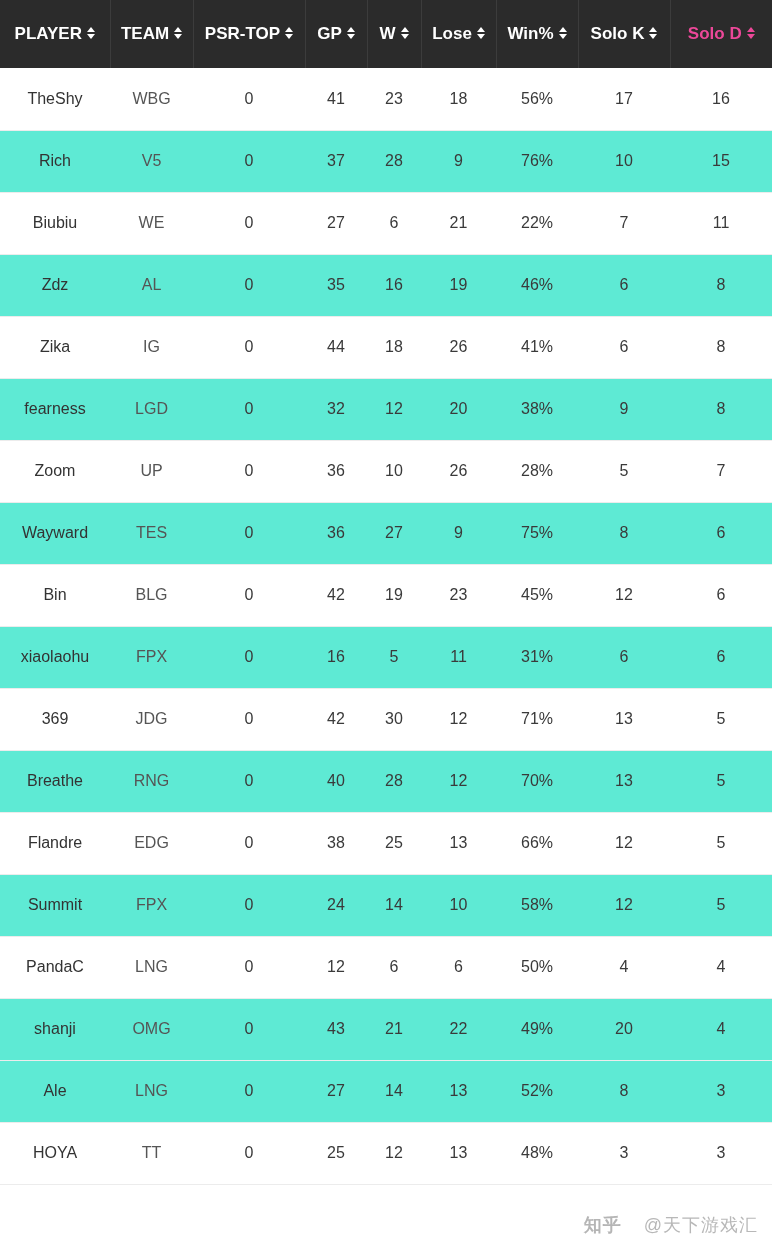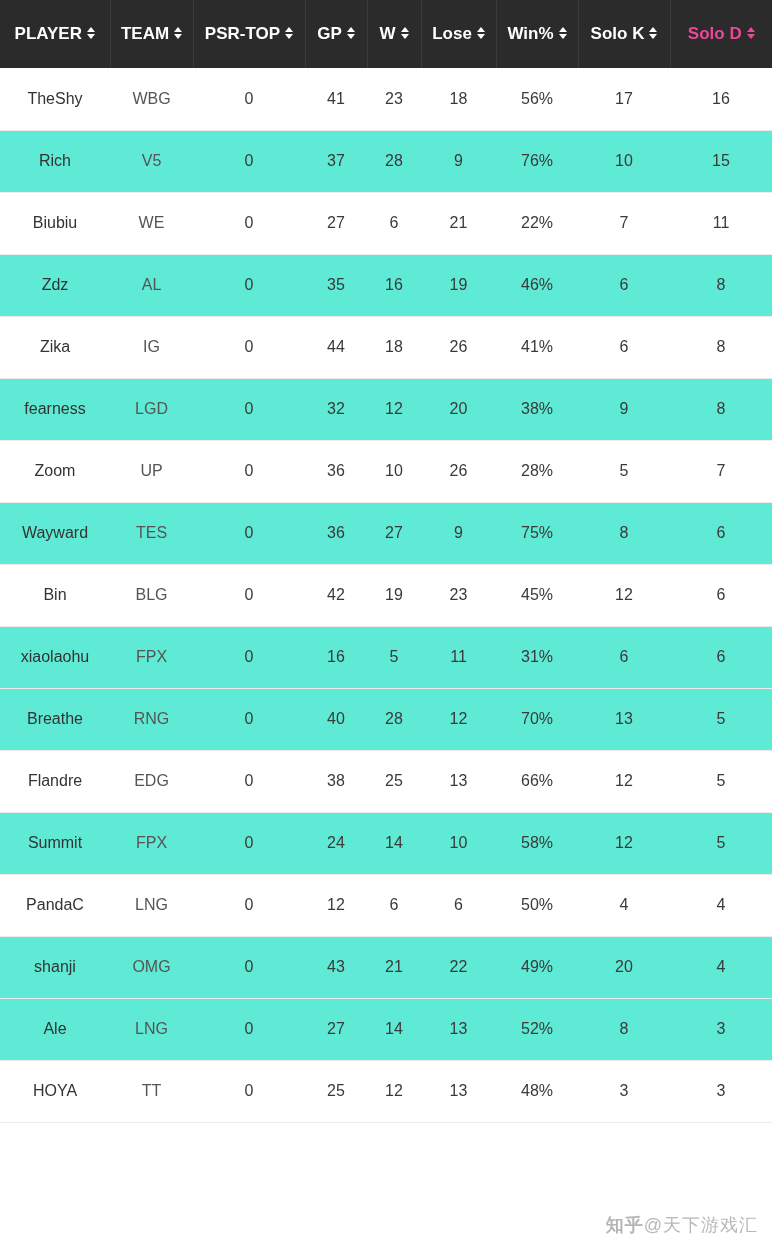--- a/index.html
+++ b/index.html
@@ -96,21 +96,21 @@
   .watermark {
     position: absolute;
     right: 14px;
     bottom: 10px;
     font-size: 18px;
     color: #b8b8b8;
     letter-spacing: 1px;
     pointer-events: none;
     display: flex;
     align-items: center;
-    gap: 0;
+    gap: 22px;
   }
   .watermark .zh-logo {
     font-weight: 700;
     color: #b5b5b5;
   }
 </style>
 </head>
 <body>
 
 <div id="page">
@@ -316,20 +316,31 @@
           <td class="col-player">xiaolaohu</td>
           <td class="col-team">FPX</td>
           <td class="col-psr_top">0</td>
           <td class="col-gp">16</td>
           <td class="col-w">5</td>
           <td class="col-lose">11</td>
           <td class="col-winrate">31%</td>
           <td class="col-solo_k">6</td>
           <td class="col-solo_d">6</td>
         </tr>
+        <tr class="even">
+          <td class="col-player">369</td>
+          <td class="col-team">JDG</td>
+          <td class="col-psr_top">0</td>
+          <td class="col-gp">42</td>
+          <td class="col-w">30</td>
+          <td class="col-lose">12</td>
+          <td class="col-winrate">71%</td>
+          <td class="col-solo_k">13</td>
+          <td class="col-solo_d">5</td>
+        </tr>
         <tr class="odd">
           <td class="col-player">Breathe</td>
           <td class="col-team">RNG</td>
           <td class="col-psr_top">0</td>
           <td class="col-gp">40</td>
           <td class="col-w">28</td>
           <td class="col-lose">12</td>
           <td class="col-winrate">70%</td>
           <td class="col-solo_k">13</td>
           <td class="col-solo_d">5</td>

